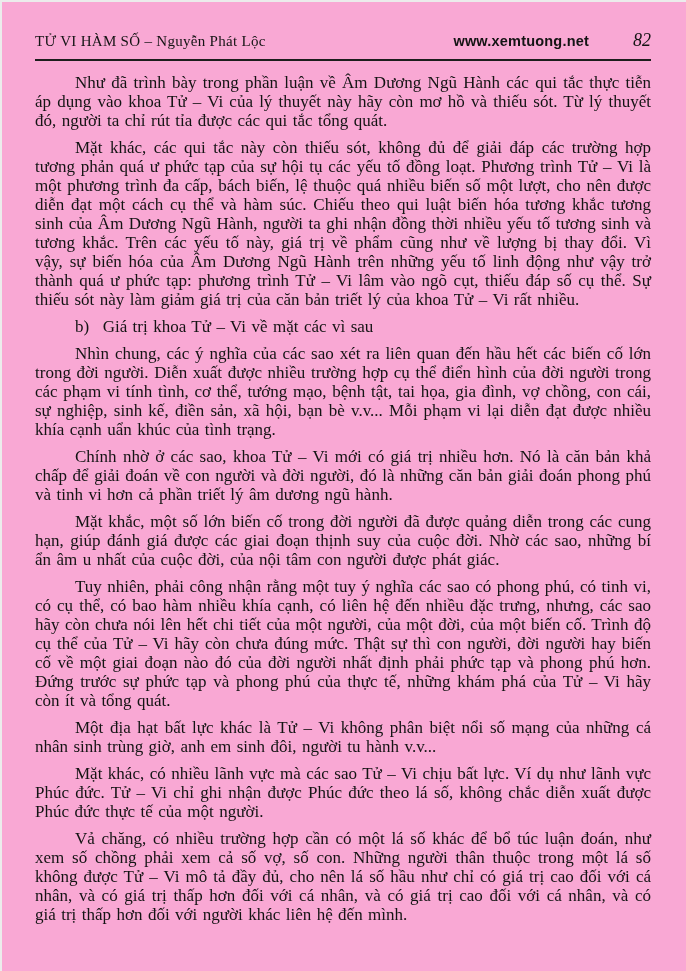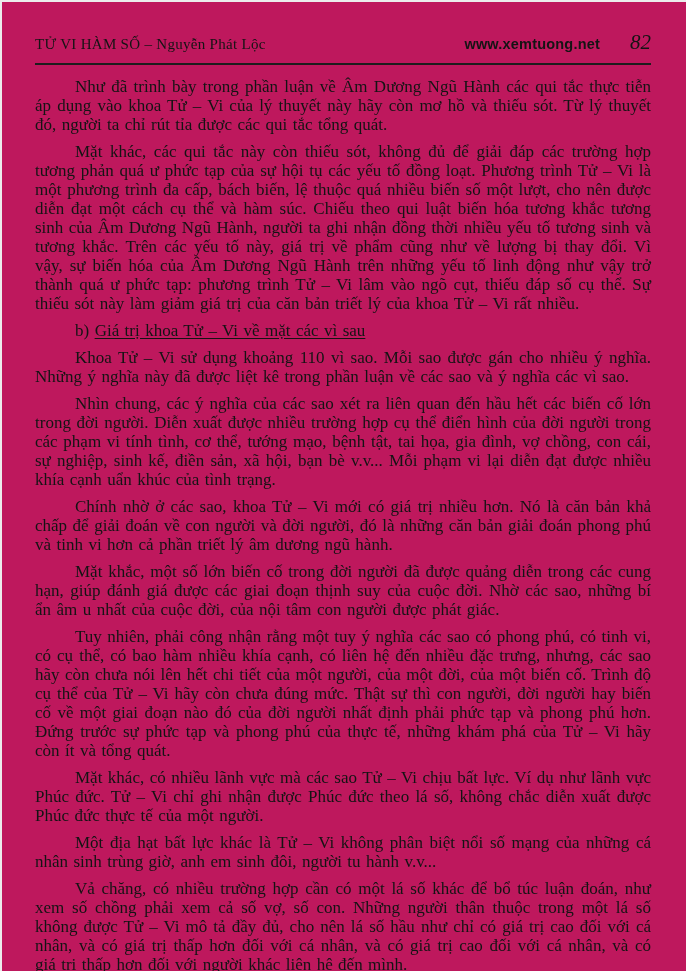--- a/index.html
+++ b/index.html
@@ -10,69 +10,69 @@
   body {
     width: 686px;
     height: 971px;
     font-family: "Liberation Serif", "DejaVu Serif", serif;
     color: #141414;
   }
   .page {
     box-sizing: border-box;
     width: 686px;
     height: 971px;
-    background: #be185d;
+    background: #f9a8d4;
     padding: 30px 35px 18px 35px;
     position: relative;
     box-shadow: inset 2px 2px 0 #ececec;
   }
   .page-header {
     display: flex;
     justify-content: space-between;
     align-items: baseline;
     border-bottom: 2px solid #1d1d1d;
     padding-bottom: 8px;
   }
   .book-title {
     font-size: 15px;
     letter-spacing: 0.3px;
     white-space: nowrap;
   }
   .header-right {
     display: flex;
     align-items: baseline;
-    gap: 30px;
+    gap: 44px;
   }
   .website {
     font-family: "Liberation Sans", "DejaVu Sans", sans-serif;
     font-weight: 700;
     font-size: 14.5px;
     letter-spacing: 0.2px;
   }
   .page-number {
     font-style: italic;
-    font-size: 21px;
+    font-size: 18px;
   }
   .page-body {
     margin-top: 12px;
   }
   .para {
     margin: 0 0 8px 0;
     font-size: 17px;
     line-height: 19px;
     text-align: justify;
     text-indent: 40px;
     word-spacing: 1.2px;
   }
   .heading-line {
     text-align: left;
   }
   .underlined {
-    text-decoration: underline;
     text-underline-offset: 2px;
+    margin-left: 8px;
   }
 </style>
 </head>
 <body>
 
 <div class="page">
 
   <header class="page-header">
     <span class="book-title">TỬ VI HÀM SỐ – Nguyễn Phát Lộc</span>
     <span class="header-right">
@@ -80,23 +80,22 @@
       <span class="page-number">82</span>
     </span>
   </header>
 
   <main class="page-body">
     <p class="para">Như đã trình bày trong phần luận về Âm Dương Ngũ Hành các qui tắc thực tiễn áp dụng vào khoa Tử – Vi của lý thuyết này hãy còn mơ hồ và thiếu sót. Từ lý thuyết đó, người ta chỉ rút tỉa được các qui tắc tổng quát.</p>
     <p class="para">Mặt khác, các qui tắc này còn thiếu sót, không đủ để giải đáp các trường hợp tương phản quá ư phức tạp của sự hội tụ các yếu tố đồng loạt. Phương trình Tử – Vi là một phương trình đa cấp, bách biến, lệ thuộc quá nhiều biến số một lượt, cho nên được diễn đạt một cách cụ thể và hàm súc. Chiếu theo qui luật biến hóa tương khắc tương sinh của Âm Dương Ngũ Hành, người ta ghi nhận đồng thời nhiều yếu tố tương sinh và tương khắc. Trên các yếu tố này, giá trị về phẩm cũng như về lượng bị thay đổi. Vì vậy, sự biến hóa của Âm Dương Ngũ Hành trên những yếu tố linh động như vậy trở thành quá ư phức tạp: phương trình Tử – Vi lâm vào ngõ cụt, thiếu đáp số cụ thể. Sự thiếu sót này làm giảm giá trị của căn bản triết lý của khoa Tử – Vi rất nhiều.</p>
 
     <p class="para heading-line"><span>b) </span><span class="underlined">Giá trị khoa Tử – Vi về mặt các vì sau</span></p>
 
-    <p class="para">Khoa Tử – Vi sử dụng khoảng 110 vì sao. Mỗi sao được gán cho nhiều ý nghĩa. Những ý nghĩa này đã được liệt kê trong phần luận về các sao và ý nghĩa các vì sao.</p>
     <p class="para">Nhìn chung, các ý nghĩa của các sao xét ra liên quan đến hầu hết các biến cố lớn trong đời người. Diễn xuất được nhiều trường hợp cụ thể điển hình của đời người trong các phạm vi tính tình, cơ thể, tướng mạo, bệnh tật, tai họa, gia đình, vợ chồng, con cái, sự nghiệp, sinh kế, điền sản, xã hội, bạn bè v.v... Mỗi phạm vi lại diễn đạt được nhiều khía cạnh uẩn khúc của tình trạng.</p>
     <p class="para">Chính nhờ ở các sao, khoa Tử – Vi mới có giá trị nhiều hơn. Nó là căn bản khả chấp để giải đoán về con người và đời người, đó là những căn bản giải đoán phong phú và tinh vi hơn cả phần triết lý âm dương ngũ hành.</p>
     <p class="para">Mặt khắc, một số lớn biến cố trong đời người đã được quảng diễn trong các cung hạn, giúp đánh giá được các giai đoạn thịnh suy của cuộc đời. Nhờ các sao, những bí ẩn âm u nhất của cuộc đời, của nội tâm con người được phát giác.</p>
     <p class="para">Tuy nhiên, phải công nhận rằng một tuy ý nghĩa các sao có phong phú, có tinh vi, có cụ thể, có bao hàm nhiều khía cạnh, có liên hệ đến nhiều đặc trưng, nhưng, các sao hãy còn chưa nói lên hết chi tiết của một người, của một đời, của một biến cố. Trình độ cụ thể của Tử – Vi hãy còn chưa đúng mức. Thật sự thì con người, đời người hay biến cố về một giai đoạn nào đó của đời người nhất định phải phức tạp và phong phú hơn. Đứng trước sự phức tạp và phong phú của thực tế, những khám phá của Tử – Vi hãy còn ít và tổng quát.</p>
+    <p class="para">Một địa hạt bất lực khác là Tử – Vi không phân biệt nổi số mạng của những cá nhân sinh trùng giờ, anh em sinh đôi, người tu hành v.v...</p>
     <p class="para">Mặt khác, có nhiều lãnh vực mà các sao Tử – Vi chịu bất lực. Ví dụ như lãnh vực Phúc đức. Tử – Vi chỉ ghi nhận được Phúc đức theo lá số, không chắc diễn xuất được Phúc đức thực tế của một người.</p>
-    <p class="para">Một địa hạt bất lực khác là Tử – Vi không phân biệt nổi số mạng của những cá nhân sinh trùng giờ, anh em sinh đôi, người tu hành v.v...</p>
     <p class="para">Vả chăng, có nhiều trường hợp cần có một lá số khác để bổ túc luận đoán, như xem số chồng phải xem cả số vợ, số con. Những người thân thuộc trong một lá số không được Tử – Vi mô tả đầy đủ, cho nên lá số hầu như chỉ có giá trị cao đối với cá nhân, và có giá trị thấp hơn đối với cá nhân, và có giá trị cao đối với cá nhân, và có giá trị thấp hơn đối với người khác liên hệ đến mình.</p>
   </main>
 
 </div>
 
 </body></html>

